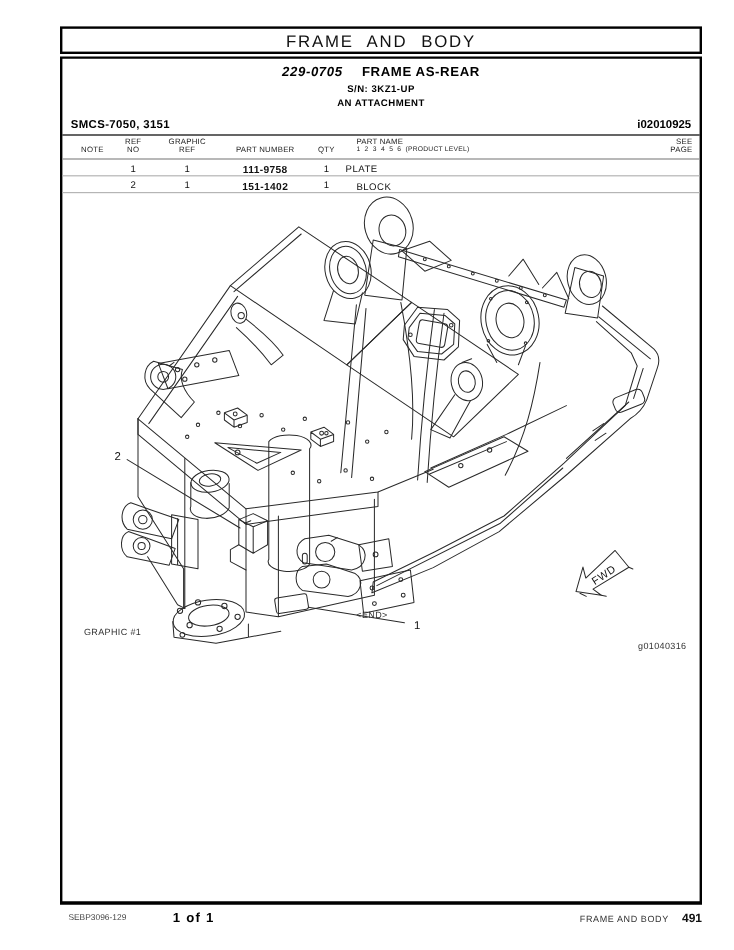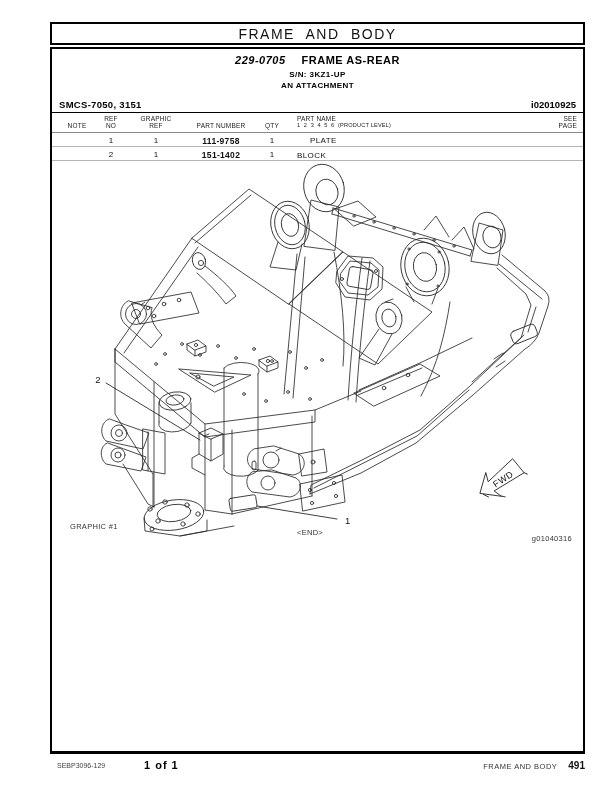--- a/index.html
+++ b/index.html
@@ -71,21 +71,21 @@
     <div>PAGE</div>
   </div>
 
   <div class="abs hline" style="top:83px;"></div>
 
   <div>
     <div class="abs cell ctr" style="left:59px;top:87px;">1</div>
     <div class="abs cell ctr" style="left:104px;top:87px;">1</div>
     <div class="abs cell pnum ctr" style="left:169px;top:87px;">111-9758</div>
     <div class="abs cell ctr" style="left:220px;top:87px;">1</div>
-    <div class="abs cell" style="left:258px;top:87px;text-align:right;letter-spacing:0.4px;">PLATE</div>
+    <div class="abs cell" style="left:236px;top:87px;text-align:right;letter-spacing:0.4px;">PLATE</div>
   </div>
   <div class="abs rline" style="top:97px;"></div>
 
   <div>
     <div class="abs cell ctr" style="left:59px;top:101px;">2</div>
     <div class="abs cell ctr" style="left:104px;top:101px;">1</div>
     <div class="abs cell pnum ctr" style="left:169px;top:101px;">151-1402</div>
     <div class="abs cell ctr" style="left:220px;top:101px;">1</div>
     <div class="abs cell" style="left:245px;top:102px;text-align:left;letter-spacing:0.4px;">BLOCK</div>
   </div>
@@ -278,21 +278,21 @@
 
       <g transform="translate(478,491) rotate(-33)">
         <polygon points="0,0 16,-14 13,-5 46,-11 48,7 13,6 16,14"></polygon>
         <path d="M 2,3 L 5,8 M 16,14 L 19,17 M 48,7 L 50,10"></path>
         <text x="16" y="4" font-size="9" fill="#111" stroke="none" letter-spacing="0.5">FWD</text>
       </g>
     </g>
   </svg>
 
   <div class="abs caption" style="left:18px;top:473px;">GRAPHIC #1</div>
-  <div class="abs caption ctr" style="left:258px;top:479px;">&lt;END&gt;</div>
+  <div class="abs caption ctr" style="left:258px;top:459px;">&lt;END&gt;</div>
   <div class="abs caption" style="right:11px;top:485px;">g01040316</div>
 </div>
 
 <div class="abs footer-small" style="left:57px;top:762px;">SEBP3096-129</div>
 <div class="abs footer-count" style="left:144px;top:759px;">1 of 1</div>
 <div class="abs" style="right:27px;top:760px;display:flex;align-items:baseline;">
   <span class="footer-right">FRAME AND BODY</span>
   <span class="footer-page">491</span>
 </div>
 

